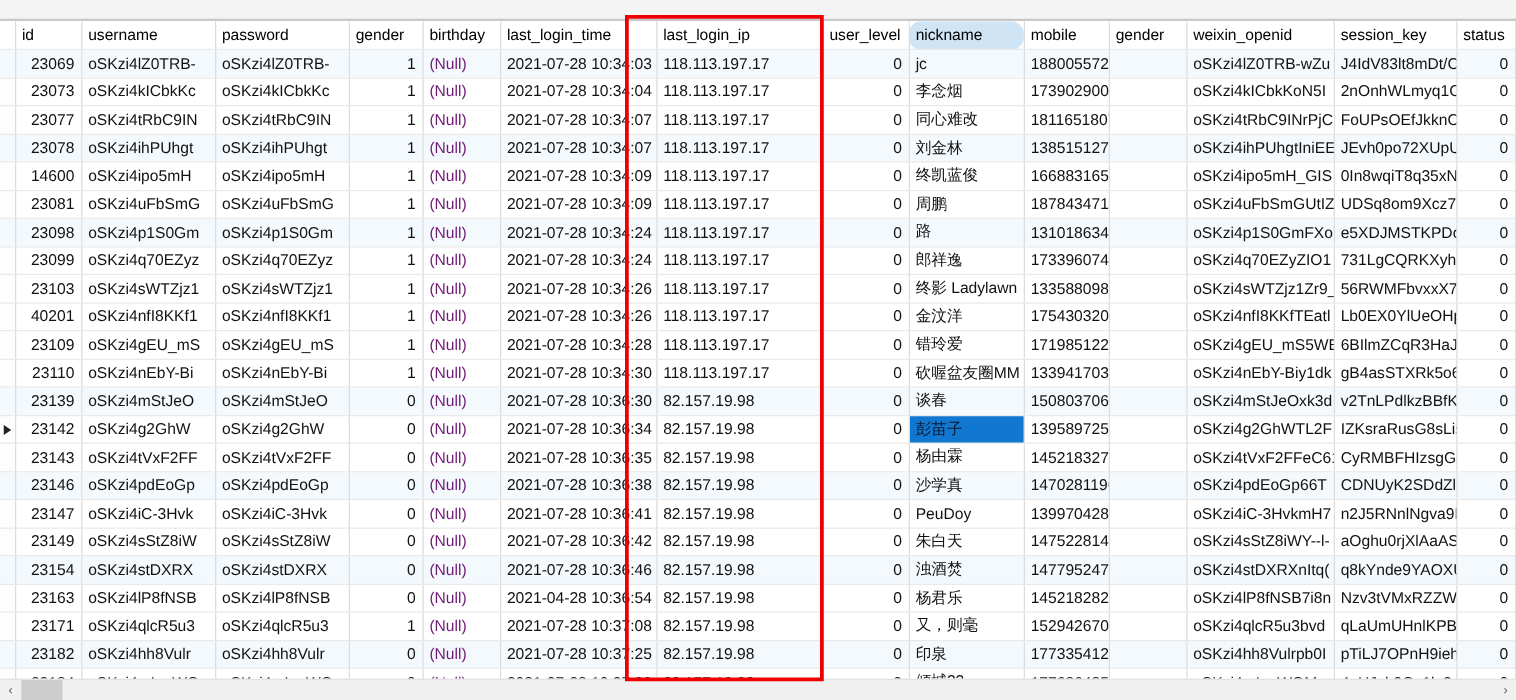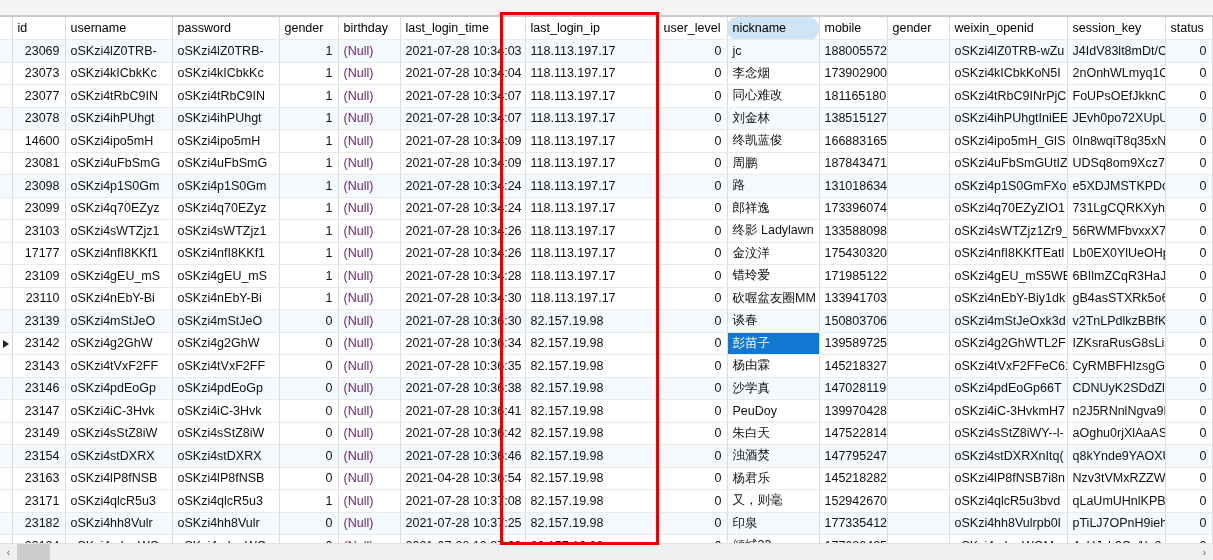--- a/index.html
+++ b/index.html
@@ -104,21 +104,21 @@
   }
   thead th.gutter { background:#fff; }
 
   tbody tr.alt td { background: #f4f9fd; }
   tbody tr td { background: #ffffff; }
 
   td.num { text-align: right; }
   td.null { color: #701a75; }
   td.cellsel {
     background: #1078d0 !important;
-    color: #ffffff;
+    color: #0f172a;
   }
 
   
   .rowmarker {
     display: inline-block;
     width: 0; height: 0;
     border-top: 4.5px solid transparent;
     border-bottom: 4.5px solid transparent;
     border-left: 6px solid #222;
     margin-left: 1px;
@@ -382,21 +382,21 @@
             <td class="">终影 Ladylawn</td>
             <td class="">1335880981</td>
             <td class=""></td>
             <td class="">oSKzi4sWTZjz1Zr9_</td>
             <td class="">56RWMFbvxxX7</td>
             <td class="num">0</td>
             <td class="">2</td>
           </tr>
           <tr>
             <td class="gutter"></td>
-            <td class="num">17177</td>
+            <td class="num">40201</td>
             <td class="">oSKzi4nfI8KKf1</td>
             <td class="">oSKzi4nfI8KKf1</td>
             <td class="num">1</td>
             <td class="null">(Null)</td>
             <td class="">2021-07-28 10:34:26</td>
             <td class="">118.113.197.17</td>
             <td class="num">0</td>
             <td class="">金汶洋</td>
             <td class="">1754303206</td>
             <td class=""></td>

